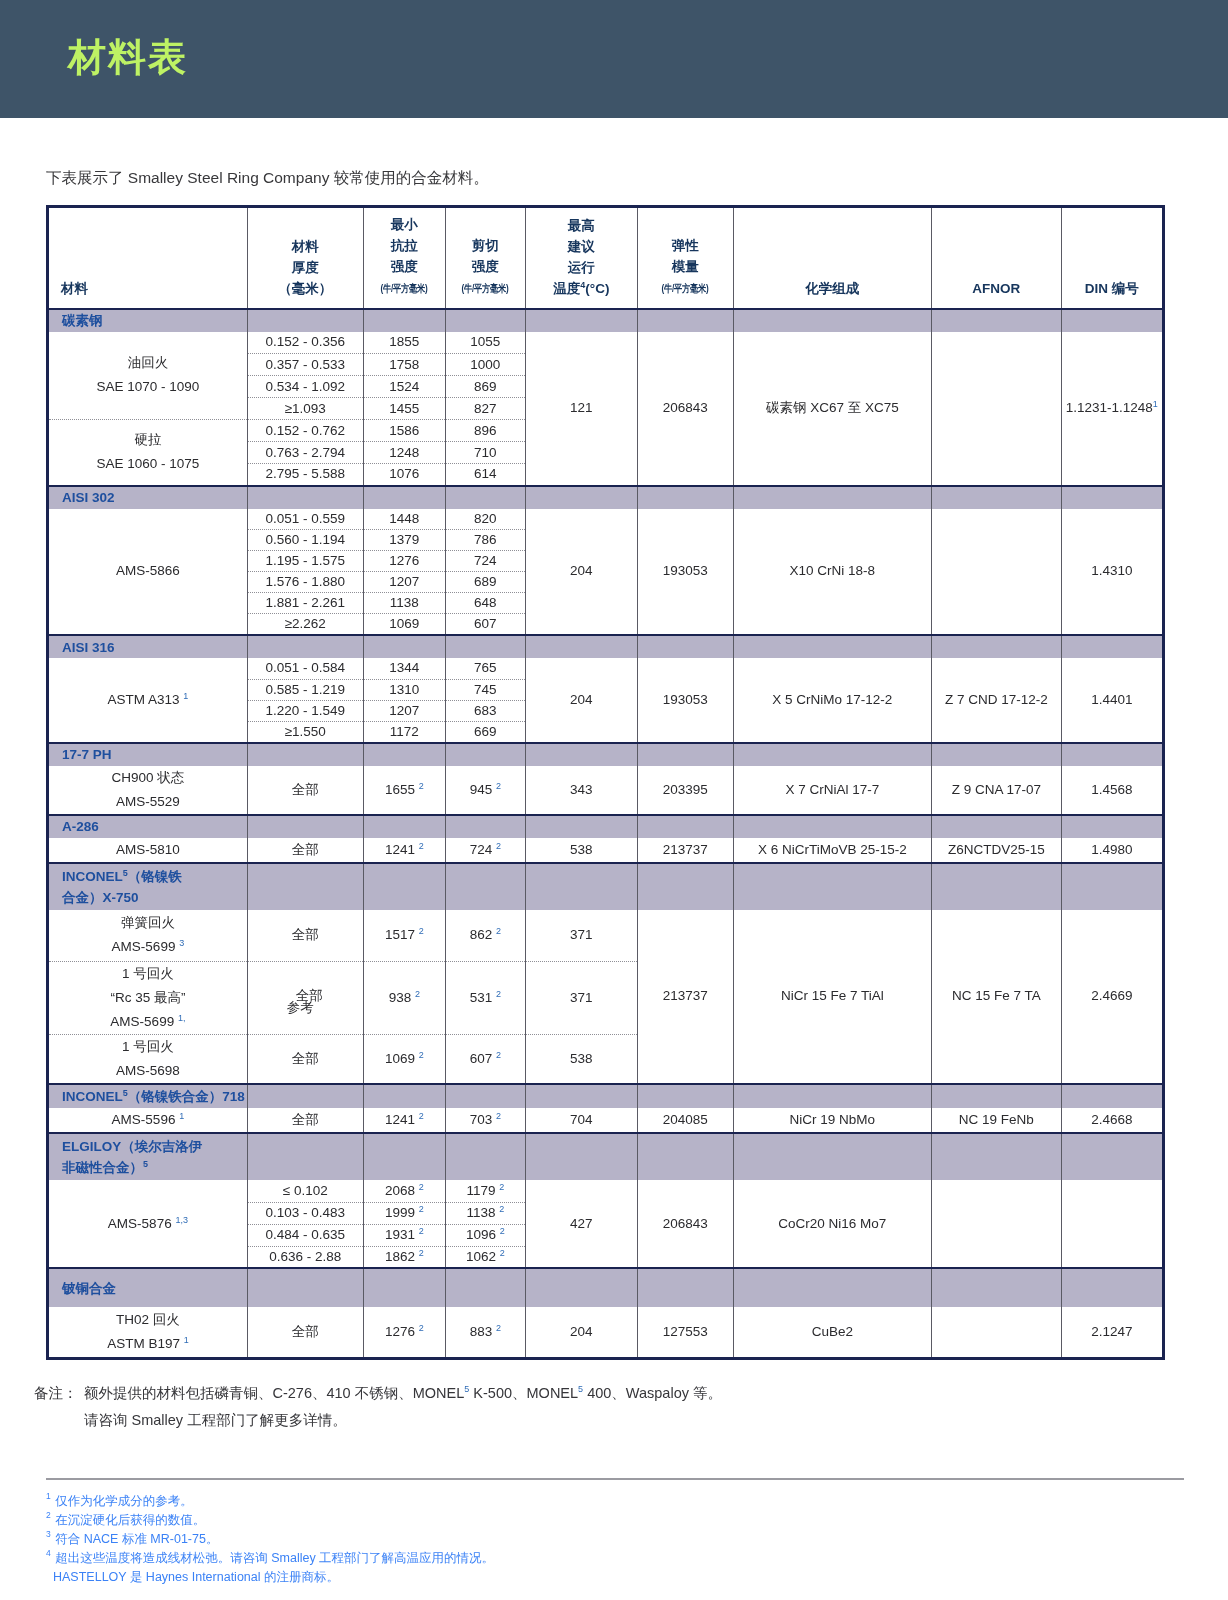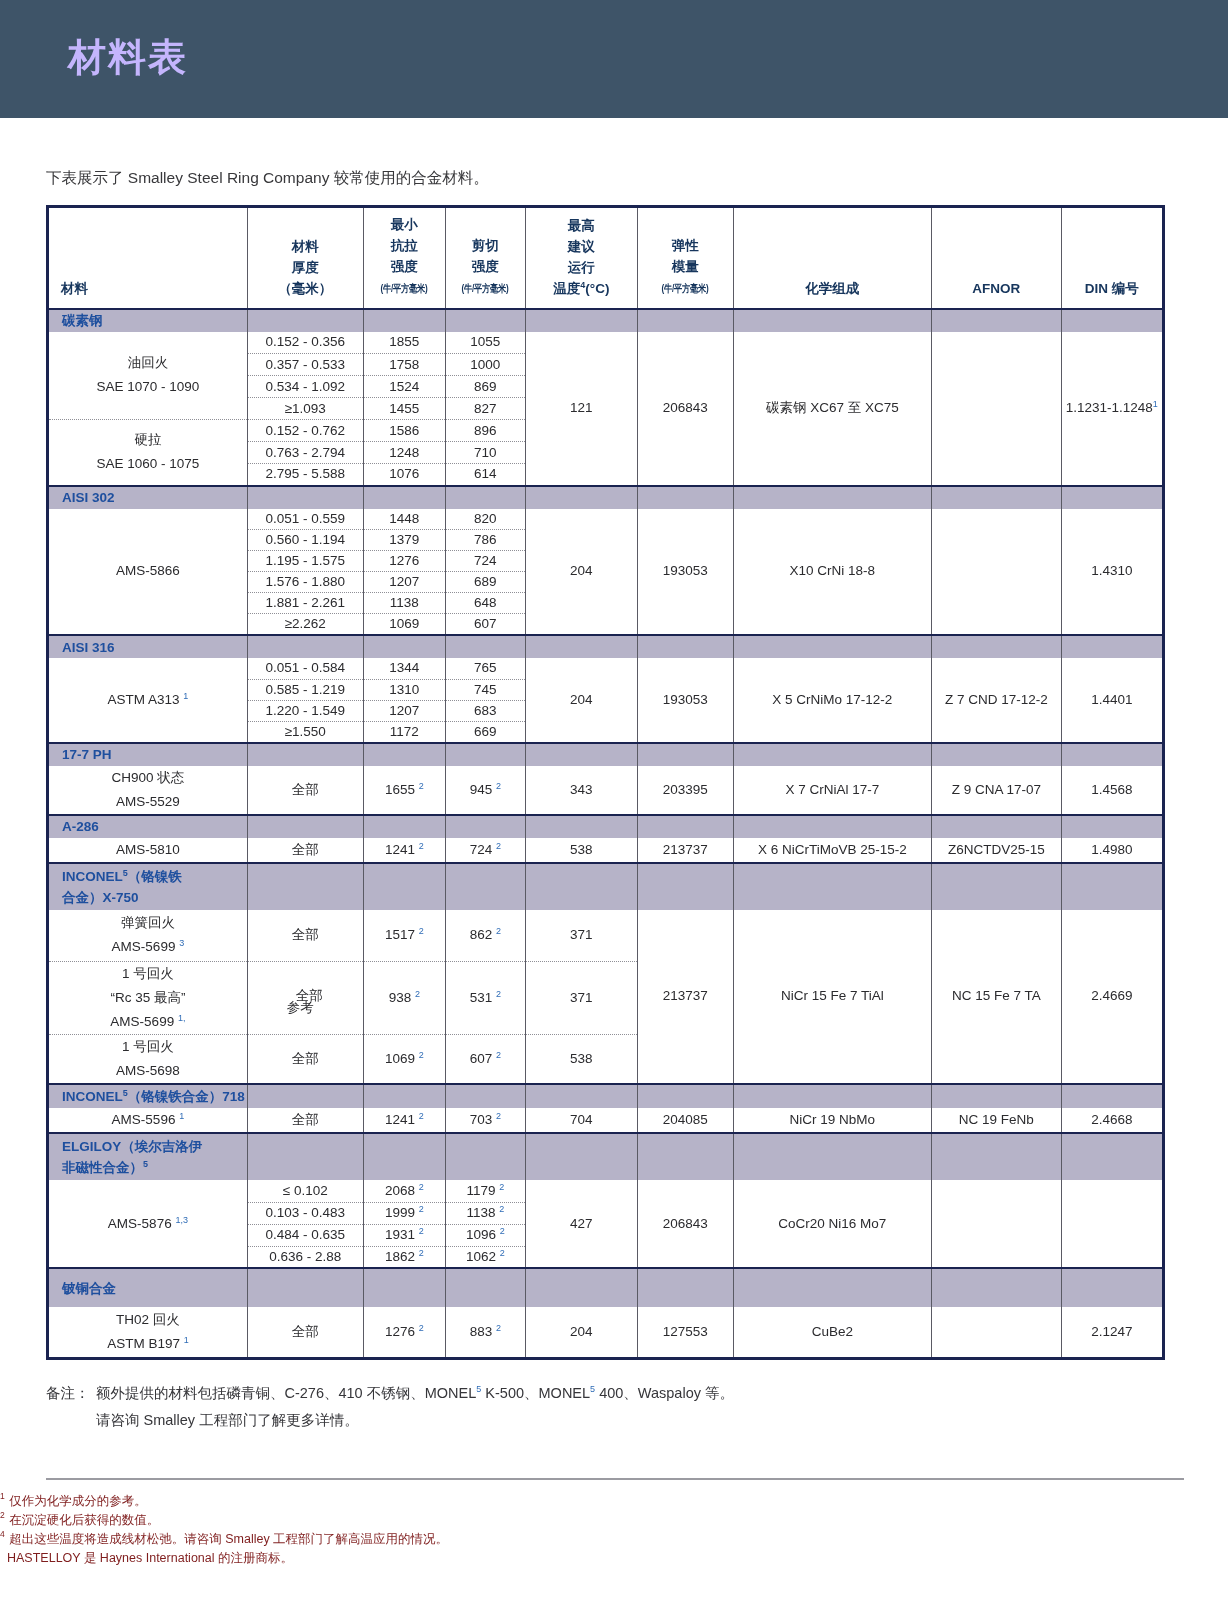--- a/index.html
+++ b/index.html
@@ -2,21 +2,21 @@
 <html style="--banner-bg: #3e5468; --border-navy: #1a2350; --band-bg: #b6b3c8; --header-navy: #17365d; --section-blue: #1e4f9e; --sup-blue: #2f6cb6; --grid-line: #5a5a64;"><head>
 <meta charset="utf-8">
 <style>
   *{box-sizing:border-box}
   html,body{margin:0;padding:0}
   .page{position:relative;width:1228px;height:1600px;background:#fff;overflow:hidden;
         font-family:"Liberation Sans","DejaVu Sans",sans-serif;}
 
   
   .banner{height:118px;background:var(--banner-bg,#3e5468)}
-  .banner h1{margin:0;padding:32px 0 0 68px;font-size:38px;font-weight:700;color:#c4b5fd;letter-spacing:2px}
+  .banner h1{margin:0;padding:32px 0 0 68px;font-size:38px;font-weight:700;color:#bef264;letter-spacing:2px}
 
   .intro{margin:50px 0 16px 46px;font-size:15.5px;color:#38383b}
 
   
   #materials-table{border-collapse:collapse;table-layout:fixed;margin-left:46px;
                    border:3px solid var(--border-navy,#1a2350)}
   #materials-table th,#materials-table td{border-left:1px solid var(--grid-line,#5a5a64);padding:0 2px;overflow:visible}
   #materials-table thead th{vertical-align:bottom;padding-bottom:9px;color:var(--header-navy,#17365d);
                    font-size:13.5px;font-weight:700;text-align:center;line-height:21px}
   #materials-table th.hleft{text-align:left;padding-left:12px}
@@ -31,24 +31,24 @@
   td.dotted{border-bottom:1px dotted #8f8f96}
   td.vtop{vertical-align:top;padding-top:9px}
   sup{font-size:9px;color:var(--sup-blue,#2f6cb6);vertical-align:super;line-height:0}
   thead sup,.band-text sup{color:inherit}
   .overlap{position:relative;height:100%;min-height:40px}
   .overlap span{position:absolute;white-space:nowrap}
   .ov-a{left:50%;top:60%;transform:translate(-50%,-50%) translate(4px,-6px)}
   .ov-b{left:50%;top:60%;transform:translate(-50%,-50%) translate(-5px,6px)}
 
   
-  .notes{display:flex;margin:20px 0 0 46px;font-size:14.5px;color:#36363a;line-height:27px}
+  .notes{display:flex;margin:20px 0 0 34px;font-size:14.5px;color:#36363a;line-height:27px}
   .notes-label{width:50px;flex:none}
   .fn-divider{border:none;border-top:2px solid #9b9ba1;margin:44px 0 12px 46px;width:1138px}
-  .footnotes{font-size:12.5px;color:#7f1d1d;line-height:19px}
+  .footnotes{margin-left:46px;font-size:12.5px;color:#3b82f6;line-height:19px}
   .footnotes sup{color:inherit;font-size:8.5px;margin-right:1px}
   .fn-cont{padding-left:7px}
 </style>
 </head>
 <body>
 
 <div class="page">
   <header class="banner">
     <h1>材料表</h1>
   </header>
@@ -753,16 +753,17 @@
         <div>额外提供的材料包括磷青铜、C-276、410 不锈钢、MONEL<sup>5</sup> K-500、MONEL<sup>5</sup> 400、Waspaloy 等。</div>
         <div>请咨询 Smalley 工程部门了解更多详情。</div>
       </div>
   </div>
 
   <hr class="fn-divider">
 
   <div class="footnotes" id="footnotes">
       <div class="fn-line"><sup>1</sup> 仅作为化学成分的参考。</div>
       <div class="fn-line"><sup>2</sup> 在沉淀硬化后获得的数值。</div>
+      <div class="fn-line"><sup>3</sup> 符合 NACE 标准 MR-01-75。</div>
       <div class="fn-line"><sup>4</sup> 超出这些温度将造成线材松弛。请咨询 Smalley 工程部门了解高温应用的情况。</div>
       <div class="fn-line fn-cont">HASTELLOY 是 Haynes International 的注册商标。</div>
     </div>
 </div>
 
 </body></html>

